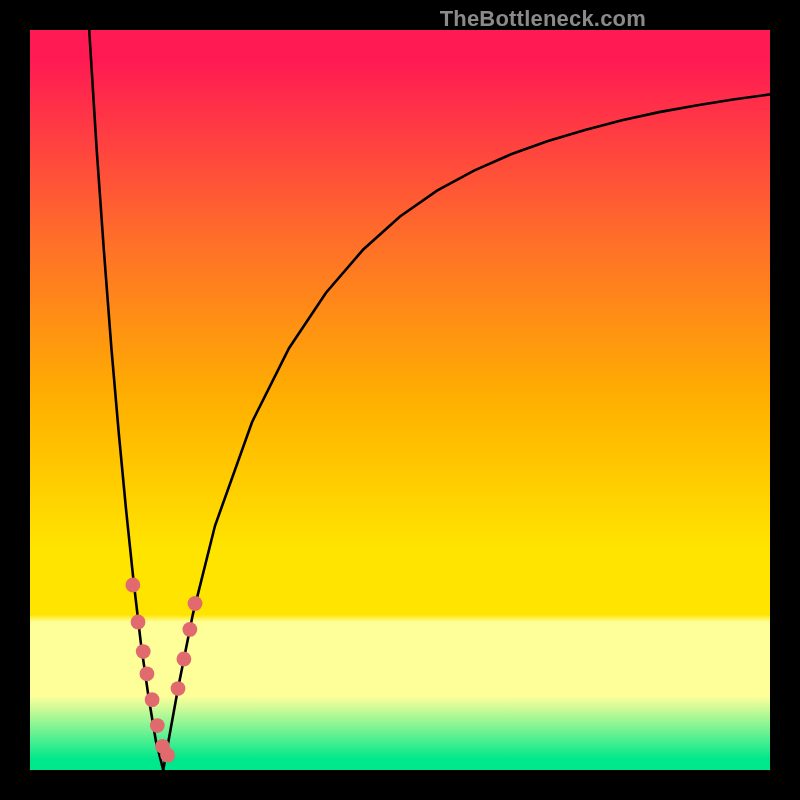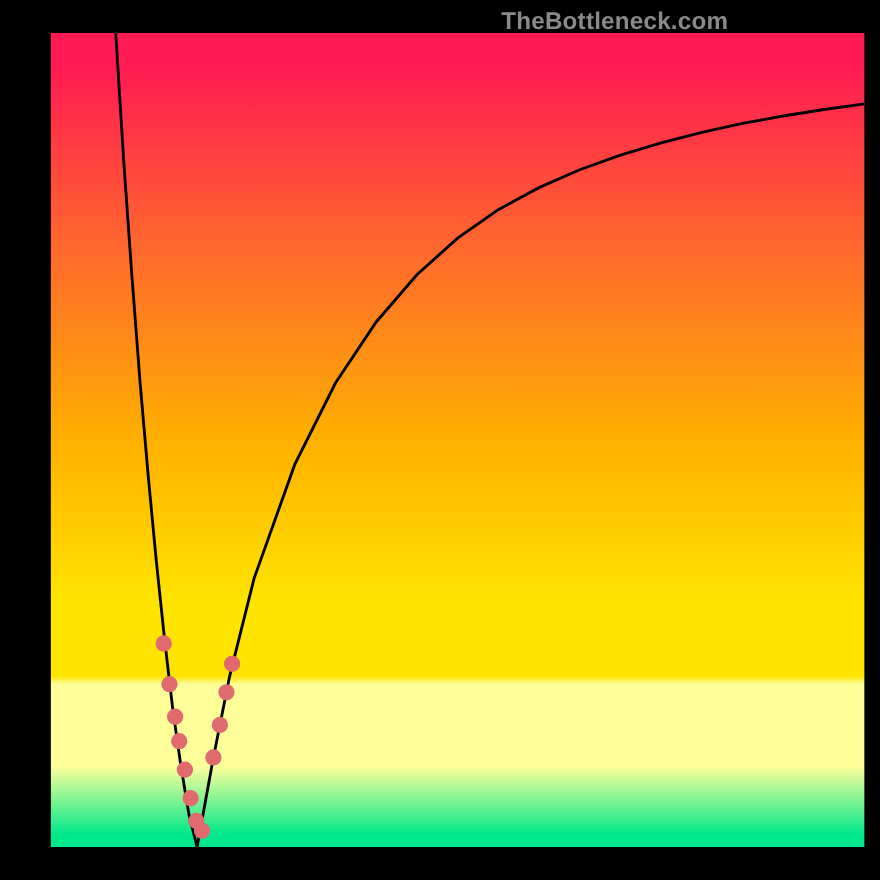--- a/index.html
+++ b/index.html
@@ -5,21 +5,21 @@
   html, body {
     margin: 0;
     padding: 0;
     width: 800px;
     height: 800px;
     background: #000;
     overflow: hidden;
   }
   .frame {
     position: absolute;
-    left: 16px;
+    left: 0;
     top: 0;
     width: 656px;
     height: 800px;
     background: #000;
   }
   .plot {
     position: absolute;
     left: 30px;
     top: 30px;
     width: 740px;

